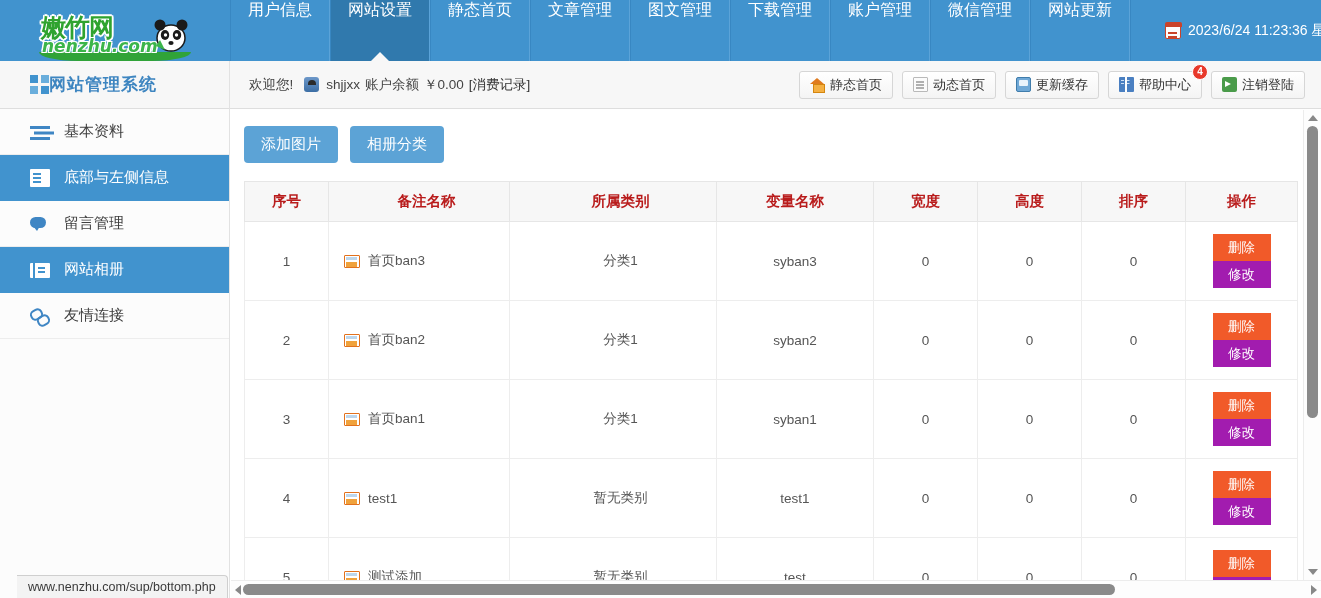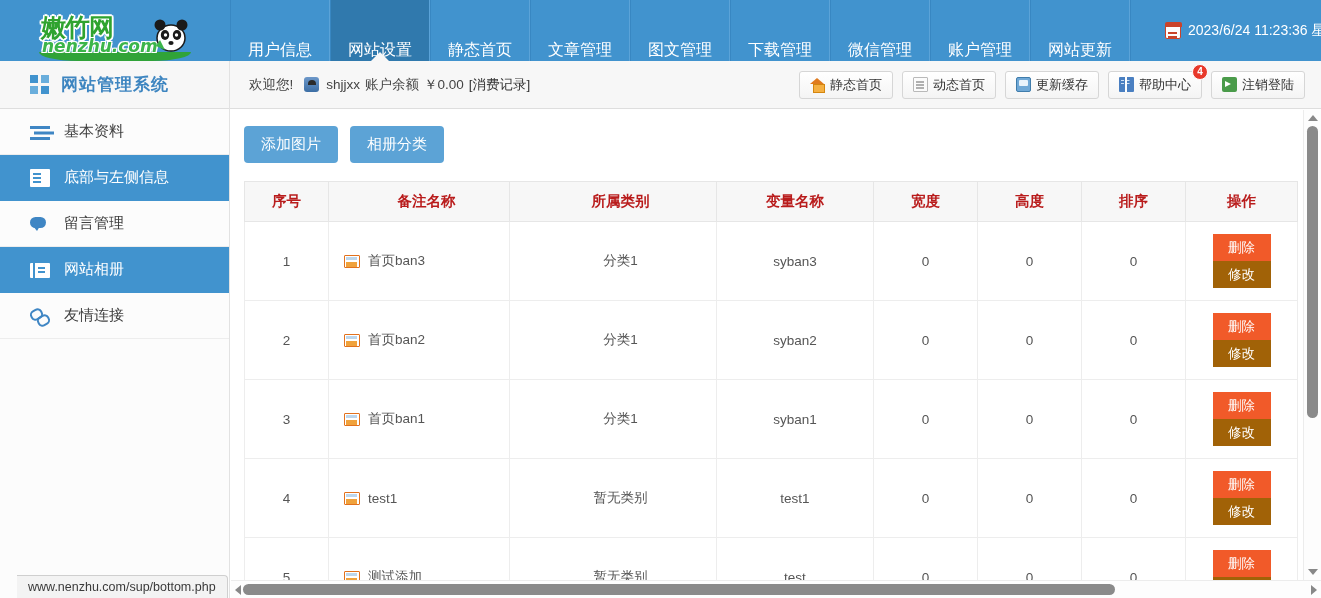--- a/index.html
+++ b/index.html
@@ -62,21 +62,21 @@
     width: 152px; height: 9px;
     border-radius: 0 0 60px 60px / 0 0 14px 14px;
     background: #2fa32f;
     opacity: 0.95;
   }
 
   .nav { display: flex; align-items: stretch; height: 61px; }
   .nav-item {
     position: relative;
     padding: 0 17px;
-    display: flex; align-items: flex-end; justify-content: center;
+    display: flex; align-items: flex-start; justify-content: center;
     color: #ffffff;
     font-size: 16px;
     height: 61px;
     border-right: 1px solid #5ba3d8;
     border-left: 1px solid #3887c2;
     cursor: pointer;
     white-space: nowrap;
   }
   .nav-item:first-child { border-left: 1px solid #3887c2; }
   .nav-item.active {
@@ -122,21 +122,20 @@
     width: 1321px; height: 48px;
     background: #f7f7f7;
     border-bottom: 1px solid #dedede;
     display: flex; align-items: center;
   }
   .sys-title-wrap {
     width: 230px; flex: 0 0 230px;
     height: 48px;
     display: flex; align-items: center;
     padding-left: 30px;
-    gap: 12px;
     border-right: 1px solid #e2e2e2;
   }
   .grid-icon {
     width: 19px; height: 19px;
     display: grid; grid-template-columns: 8px 8px; grid-template-rows: 8px 8px;
     gap: 3px;
     flex: 0 0 19px;
   }
   .grid-icon i { background: #4193ce; display:block; }
   .grid-icon i:nth-child(2){ background:#6aaedc; }
@@ -352,21 +351,21 @@
     gap: 0;
   }
   .btn-del, .btn-edit {
     width: 58px; height: 27px;
     border: none; cursor: pointer;
     color: #ffffff; font-size: 13.5px;
     font-family: inherit;
     display: flex; align-items: center; justify-content: center;
   }
   .btn-del { background: #f15a29; }
-  .btn-edit { background: #a16207; }
+  .btn-edit { background: #a21caf; }
 
   
   .vscroll {
     position: absolute; right: 0; top: 110px;
     width: 18px; height: 470px;
     background: #fdfdfd;
     border-left: 1px solid #ececec;
   }
   .vscroll .arrow-up, .vscroll .arrow-dn {
     position:absolute; left: 4px; width: 0; height: 0;
@@ -462,24 +461,24 @@
       <div class="nav-item">
           <span>文章管理</span>
         </div>
       <div class="nav-item">
           <span>图文管理</span>
         </div>
       <div class="nav-item">
           <span>下载管理</span>
         </div>
       <div class="nav-item">
+          <span>账户管理</span>
+        </div>
+      <div class="nav-item">
           <span>微信管理</span>
-        </div>
-      <div class="nav-item">
-          <span>账户管理</span>
         </div>
       <div class="nav-item">
           <span>网站更新</span>
         </div>
     </div>
     <div class="clock">
       <span class="cal-icon"></span>
       <span>2023/6/24 11:23:36 星期六</span>
     </div>
   </div>

